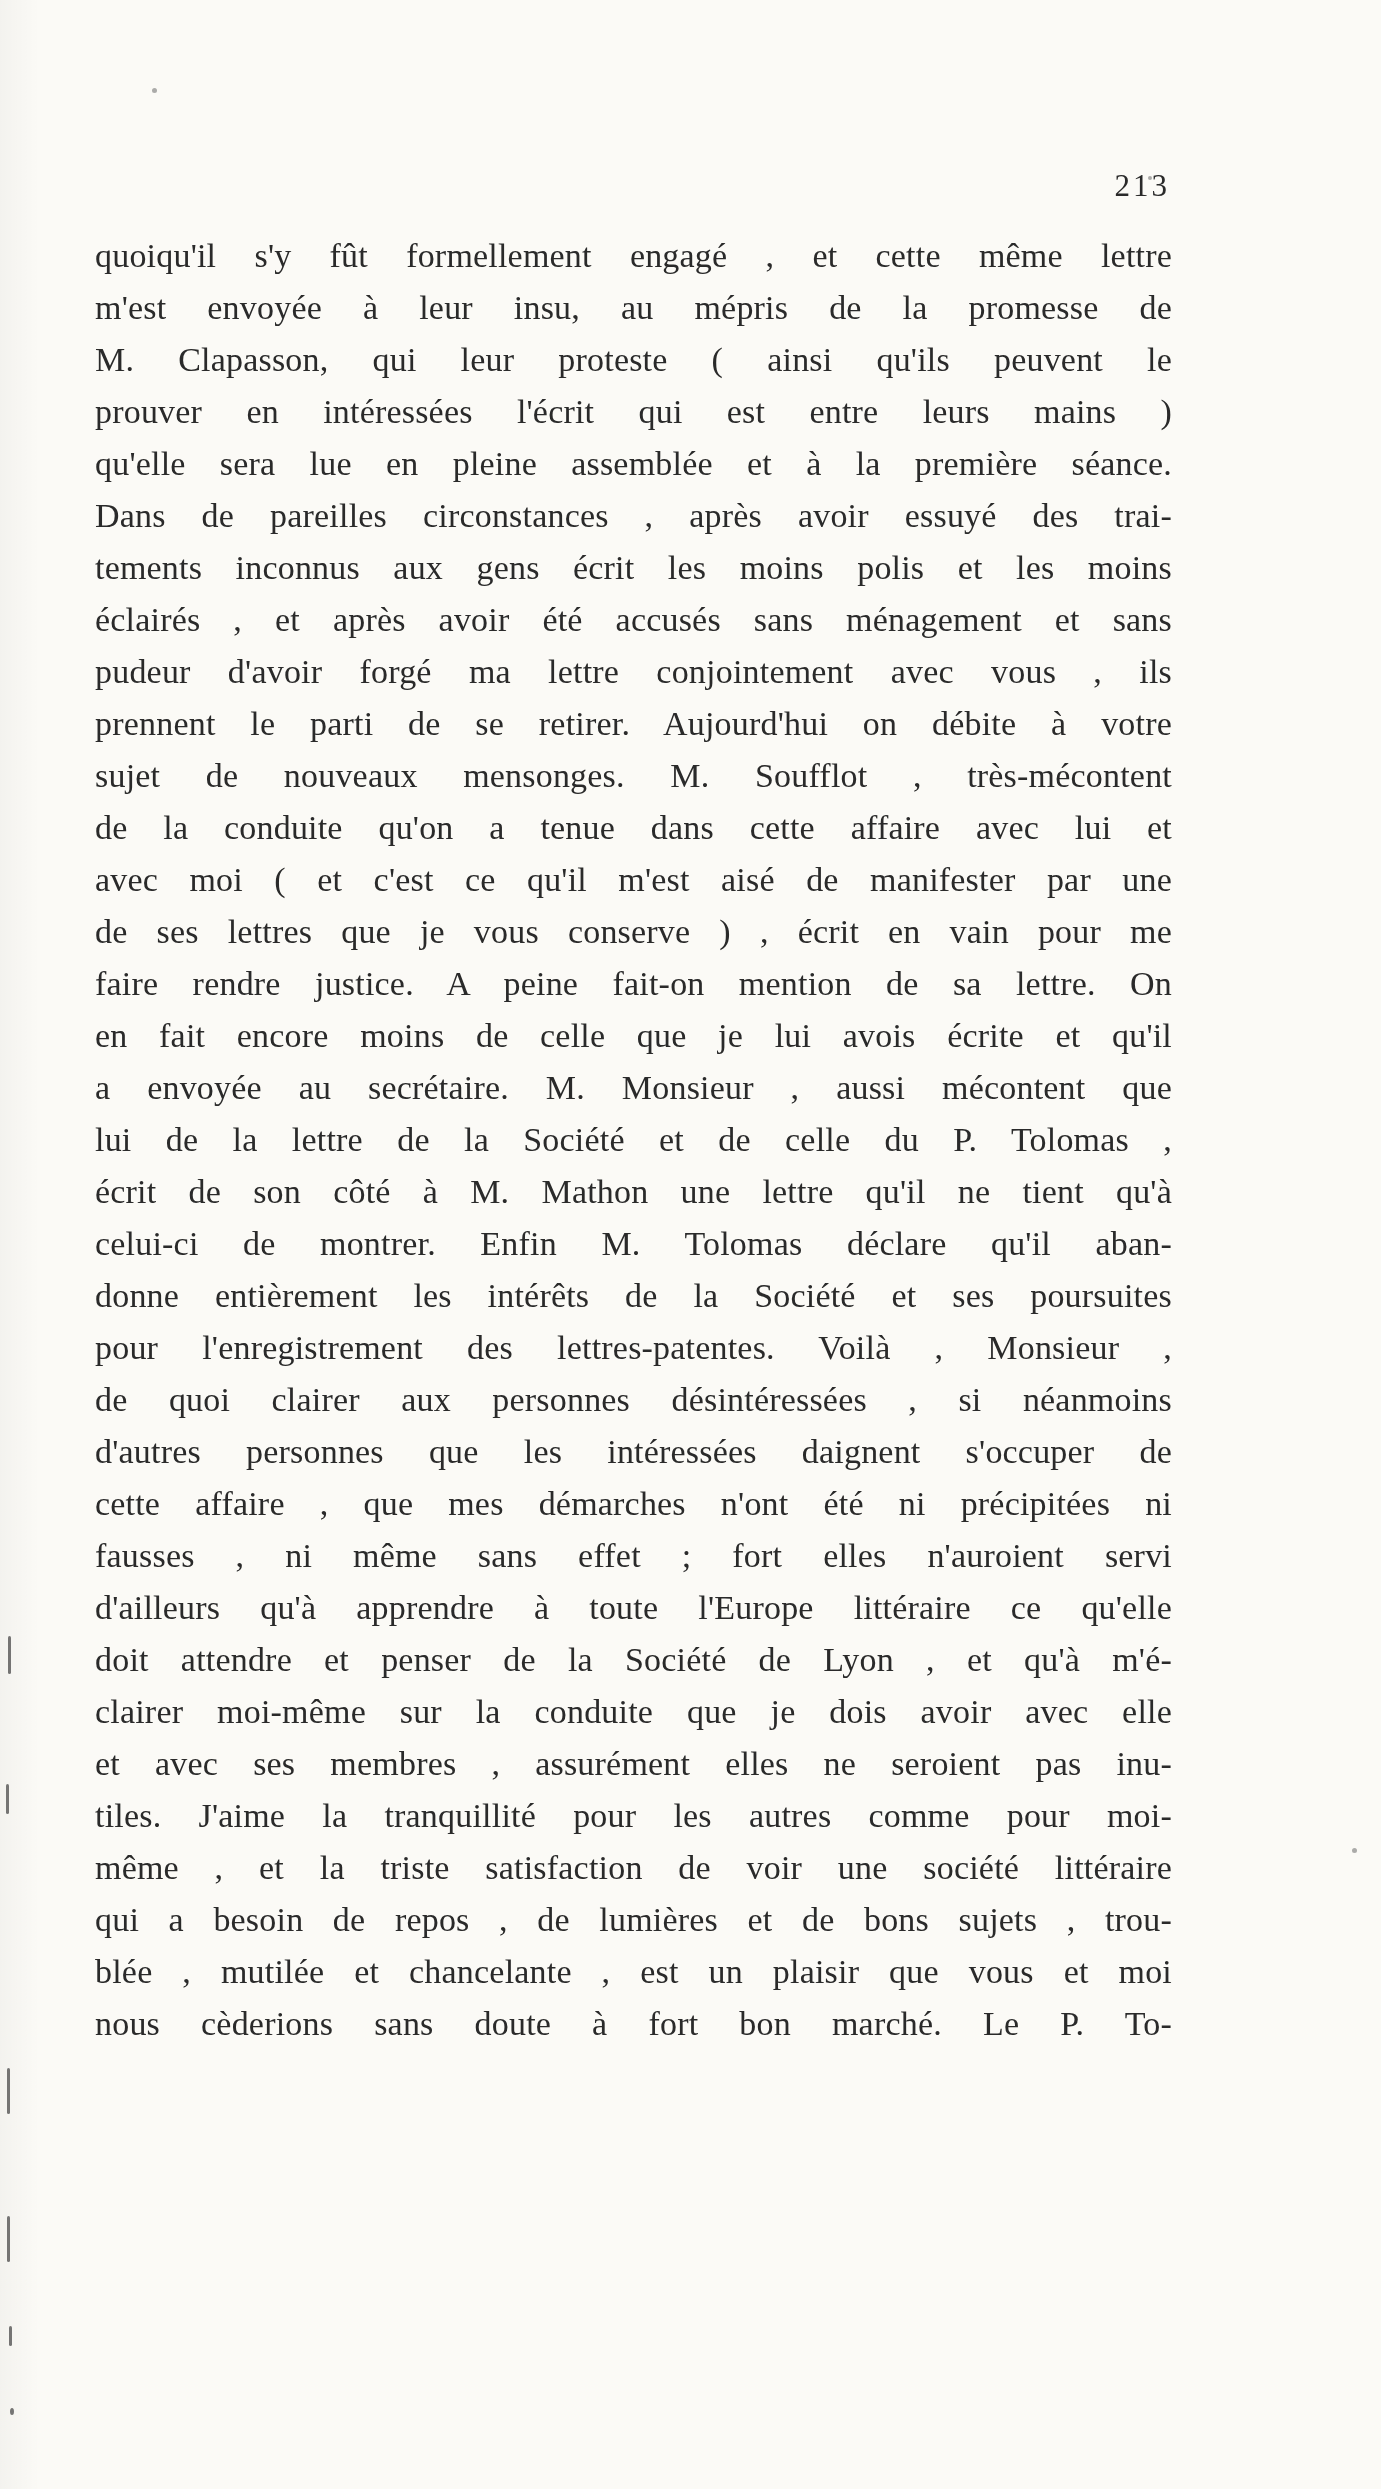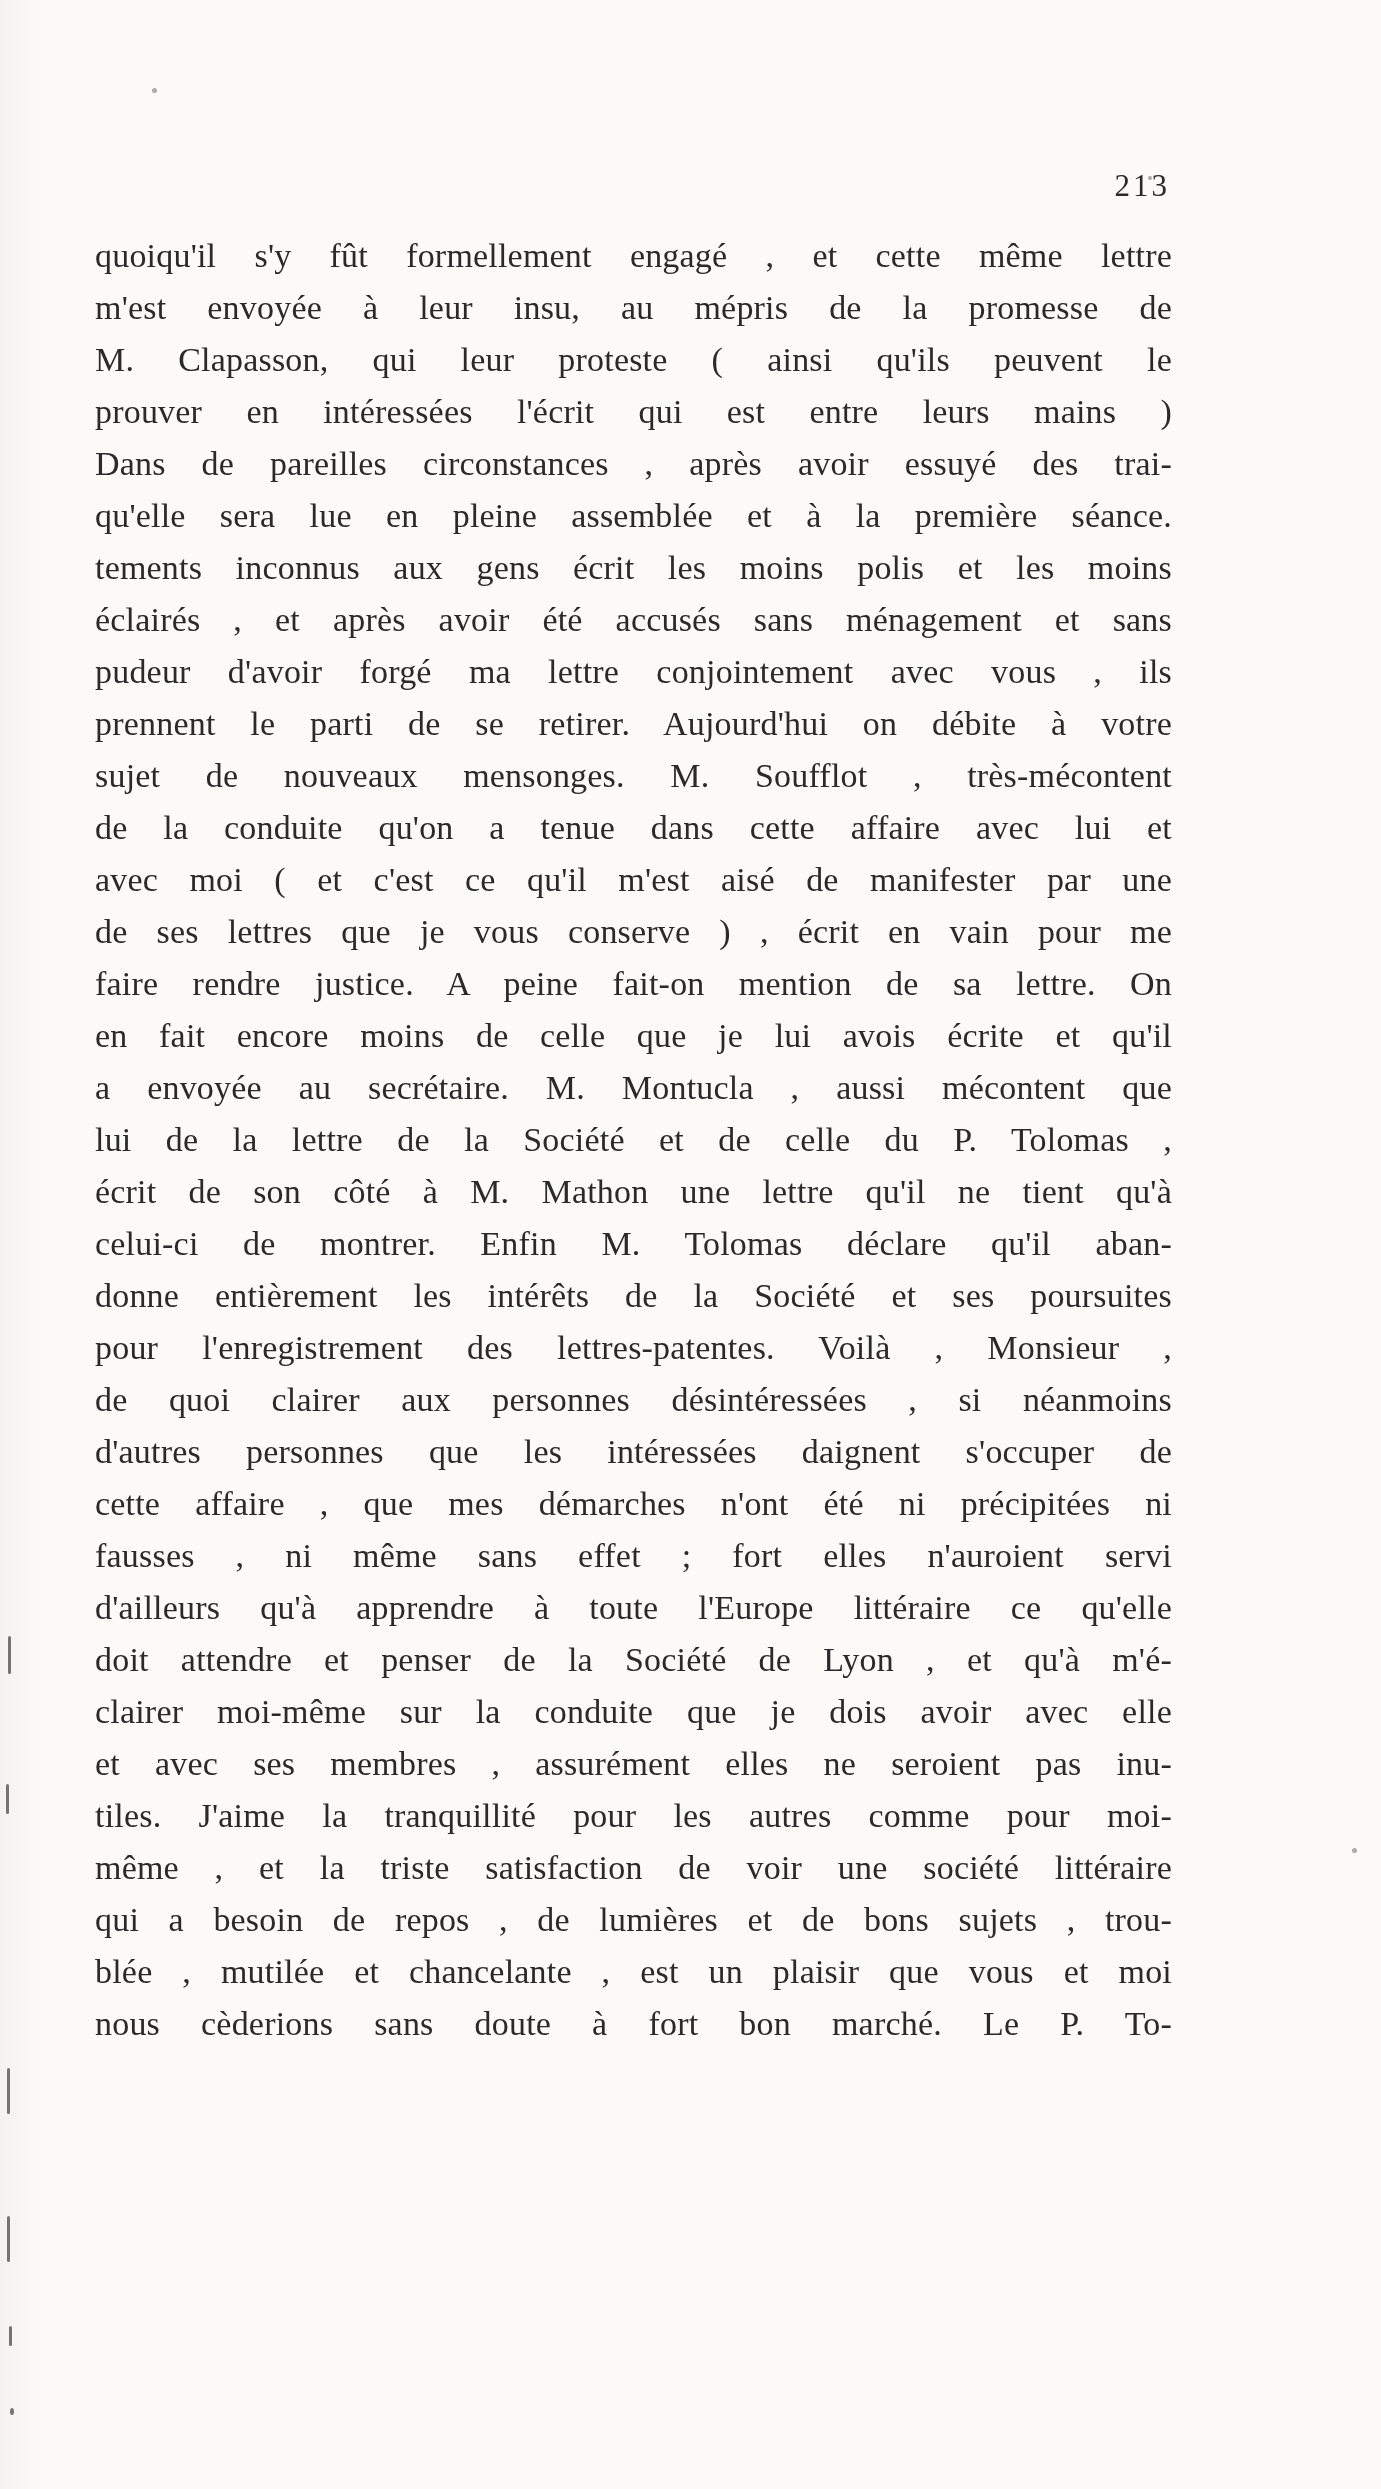--- a/index.html
+++ b/index.html
@@ -80,33 +80,33 @@
 
 <div class="page">
 
   <div class="page-number">213</div>
 
   <div class="paragraph">
       <div class="line">quoiqu'il s'y fût formellement engagé , et cette même lettre</div>
       <div class="line">m'est envoyée à leur insu, au mépris de la promesse de</div>
       <div class="line">M. Clapasson, qui leur proteste ( ainsi qu'ils peuvent le</div>
       <div class="line">prouver en intéressées l'écrit qui est entre leurs mains )</div>
+      <div class="line">qu'elle sera lue en pleine assemblée et à la première séance.</div>
       <div class="line">Dans de pareilles circonstances , après avoir essuyé des trai-</div>
-      <div class="line">qu'elle sera lue en pleine assemblée et à la première séance.</div>
       <div class="line">tements inconnus aux gens écrit les moins polis et les moins</div>
       <div class="line">éclairés , et après avoir été accusés sans ménagement et sans</div>
       <div class="line">pudeur d'avoir forgé ma lettre conjointement avec vous , ils</div>
       <div class="line">prennent le parti de se retirer. Aujourd'hui on débite à votre</div>
       <div class="line">sujet de nouveaux mensonges. M. Soufflot , très-mécontent</div>
       <div class="line">de la conduite qu'on a tenue dans cette affaire avec lui et</div>
       <div class="line">avec moi ( et c'est ce qu'il m'est aisé de manifester par une</div>
       <div class="line">de ses lettres que je vous conserve ) , écrit en vain pour me</div>
       <div class="line">faire rendre justice. A peine fait-on mention de sa lettre. On</div>
       <div class="line">en fait encore moins de celle que je lui avois écrite et qu'il</div>
-      <div class="line">a envoyée au secrétaire. M. Montucla , aussi mécontent que</div>
+      <div class="line">a envoyée au secrétaire. M. Monsieur , aussi mécontent que</div>
       <div class="line">lui de la lettre de la Société et de celle du P. Tolomas ,</div>
       <div class="line">écrit de son côté à M. Mathon une lettre qu'il ne tient qu'à</div>
       <div class="line">celui-ci de montrer. Enfin M. Tolomas déclare qu'il aban-</div>
       <div class="line">donne entièrement les intérêts de la Société et ses poursuites</div>
       <div class="line">pour l'enregistrement des lettres-patentes. Voilà , Monsieur ,</div>
       <div class="line">de quoi clairer aux personnes désintéressées , si néanmoins</div>
       <div class="line">d'autres personnes que les intéressées daignent s'occuper de</div>
       <div class="line">cette affaire , que mes démarches n'ont été ni précipitées ni</div>
       <div class="line">fausses , ni même sans effet ; fort elles n'auroient servi</div>
       <div class="line">d'ailleurs qu'à apprendre à toute l'Europe littéraire ce qu'elle</div>

